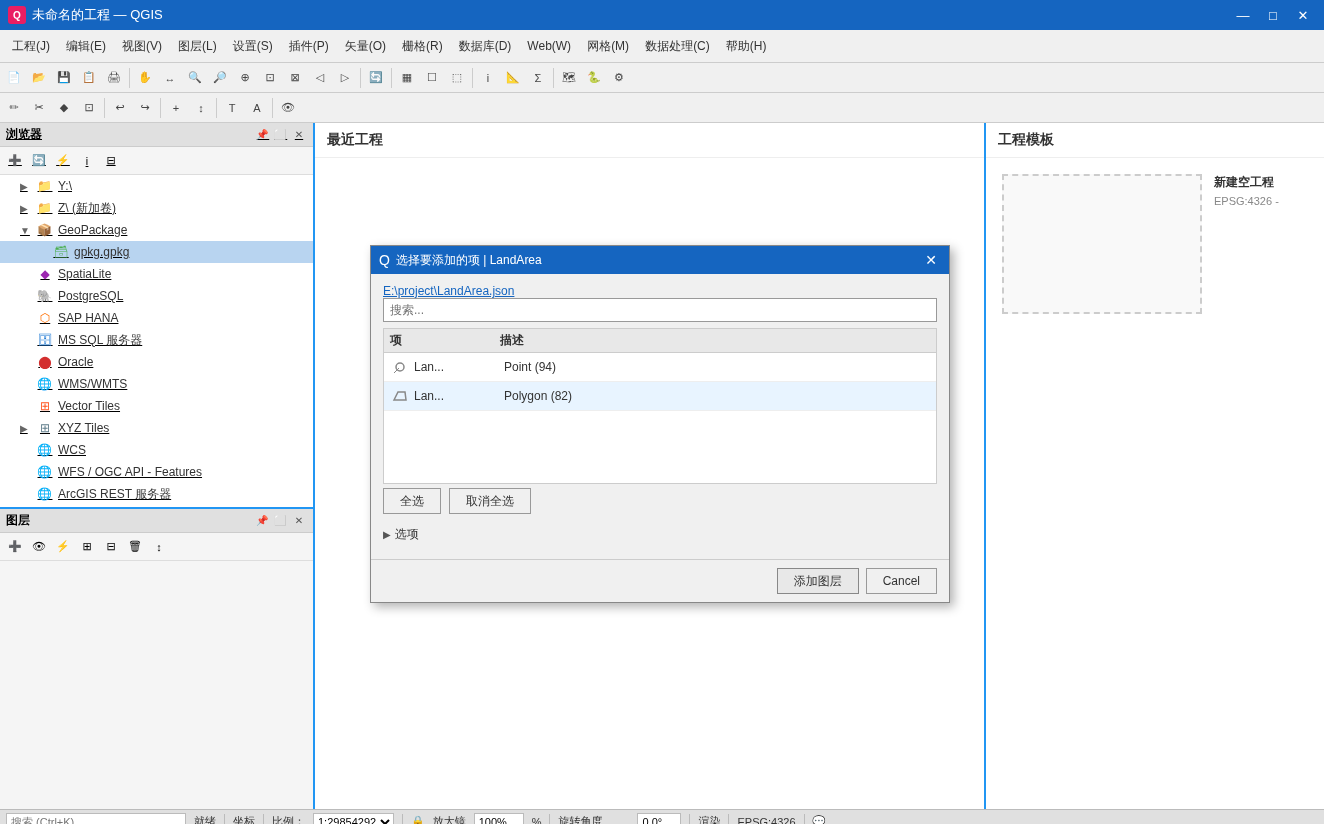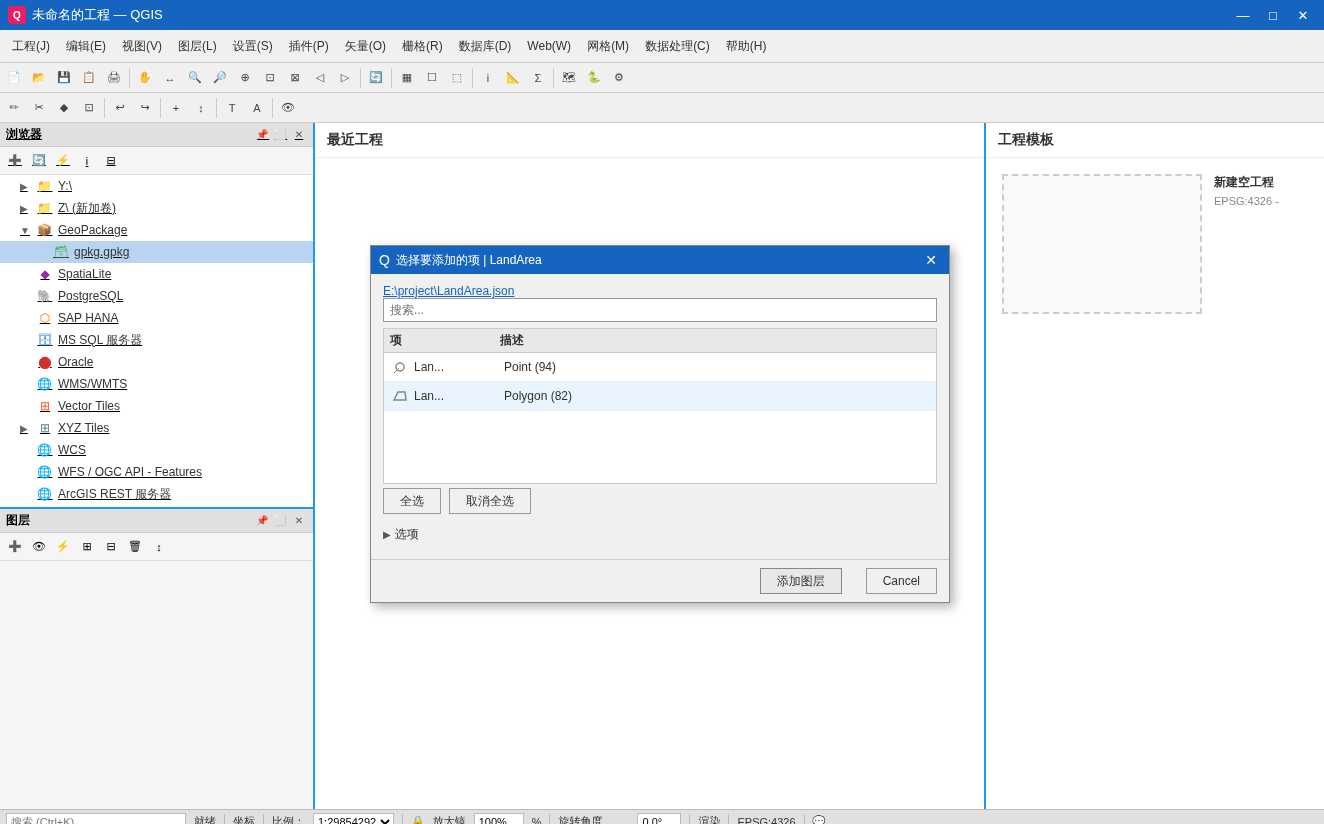--- a/index.html
+++ b/index.html
@@ -368,21 +368,21 @@
     }
     .options-label {
       font-size: 12px;
       color: #333;
     }
     .dialog-footer {
       display: flex;
       justify-content: flex-end;
       align-items: center;
       padding: 8px 12px;
-      gap: 24px;
+      gap: 7px;
       background: #f0f0f0;
       border-top: 1px solid #ccc;
     }
     .dialog-btn {
       height: 26px;
       padding: 0 16px;
       border: 1px solid #999;
       background: #f0f0f0;
       cursor: pointer;
       font-size: 12px;

